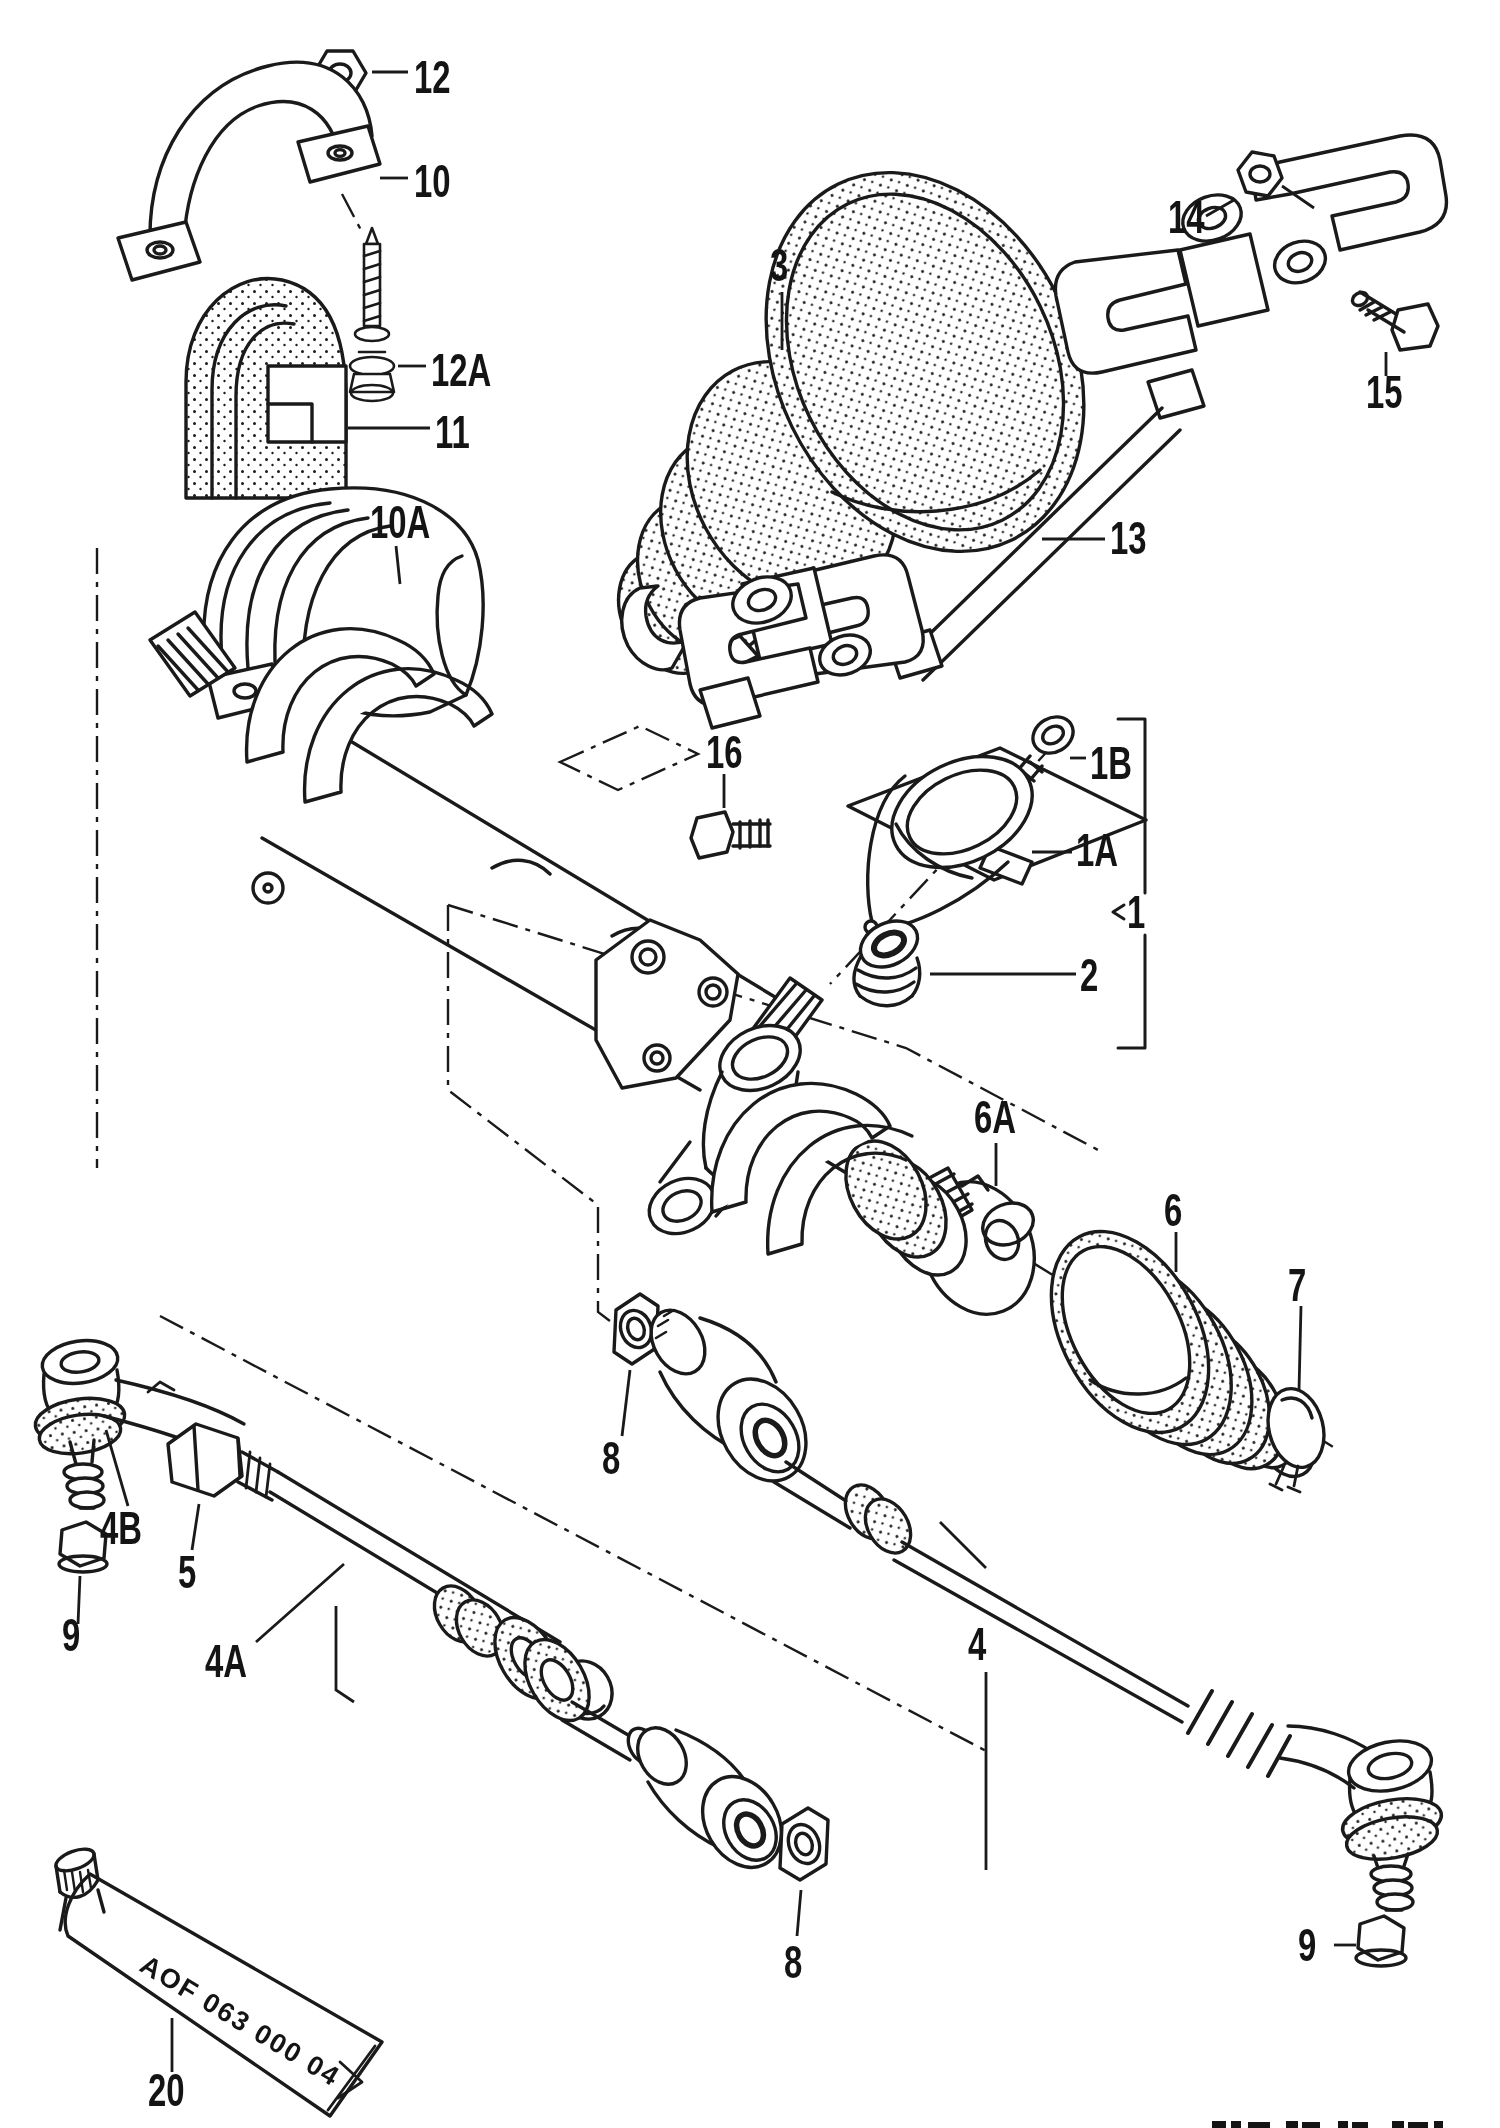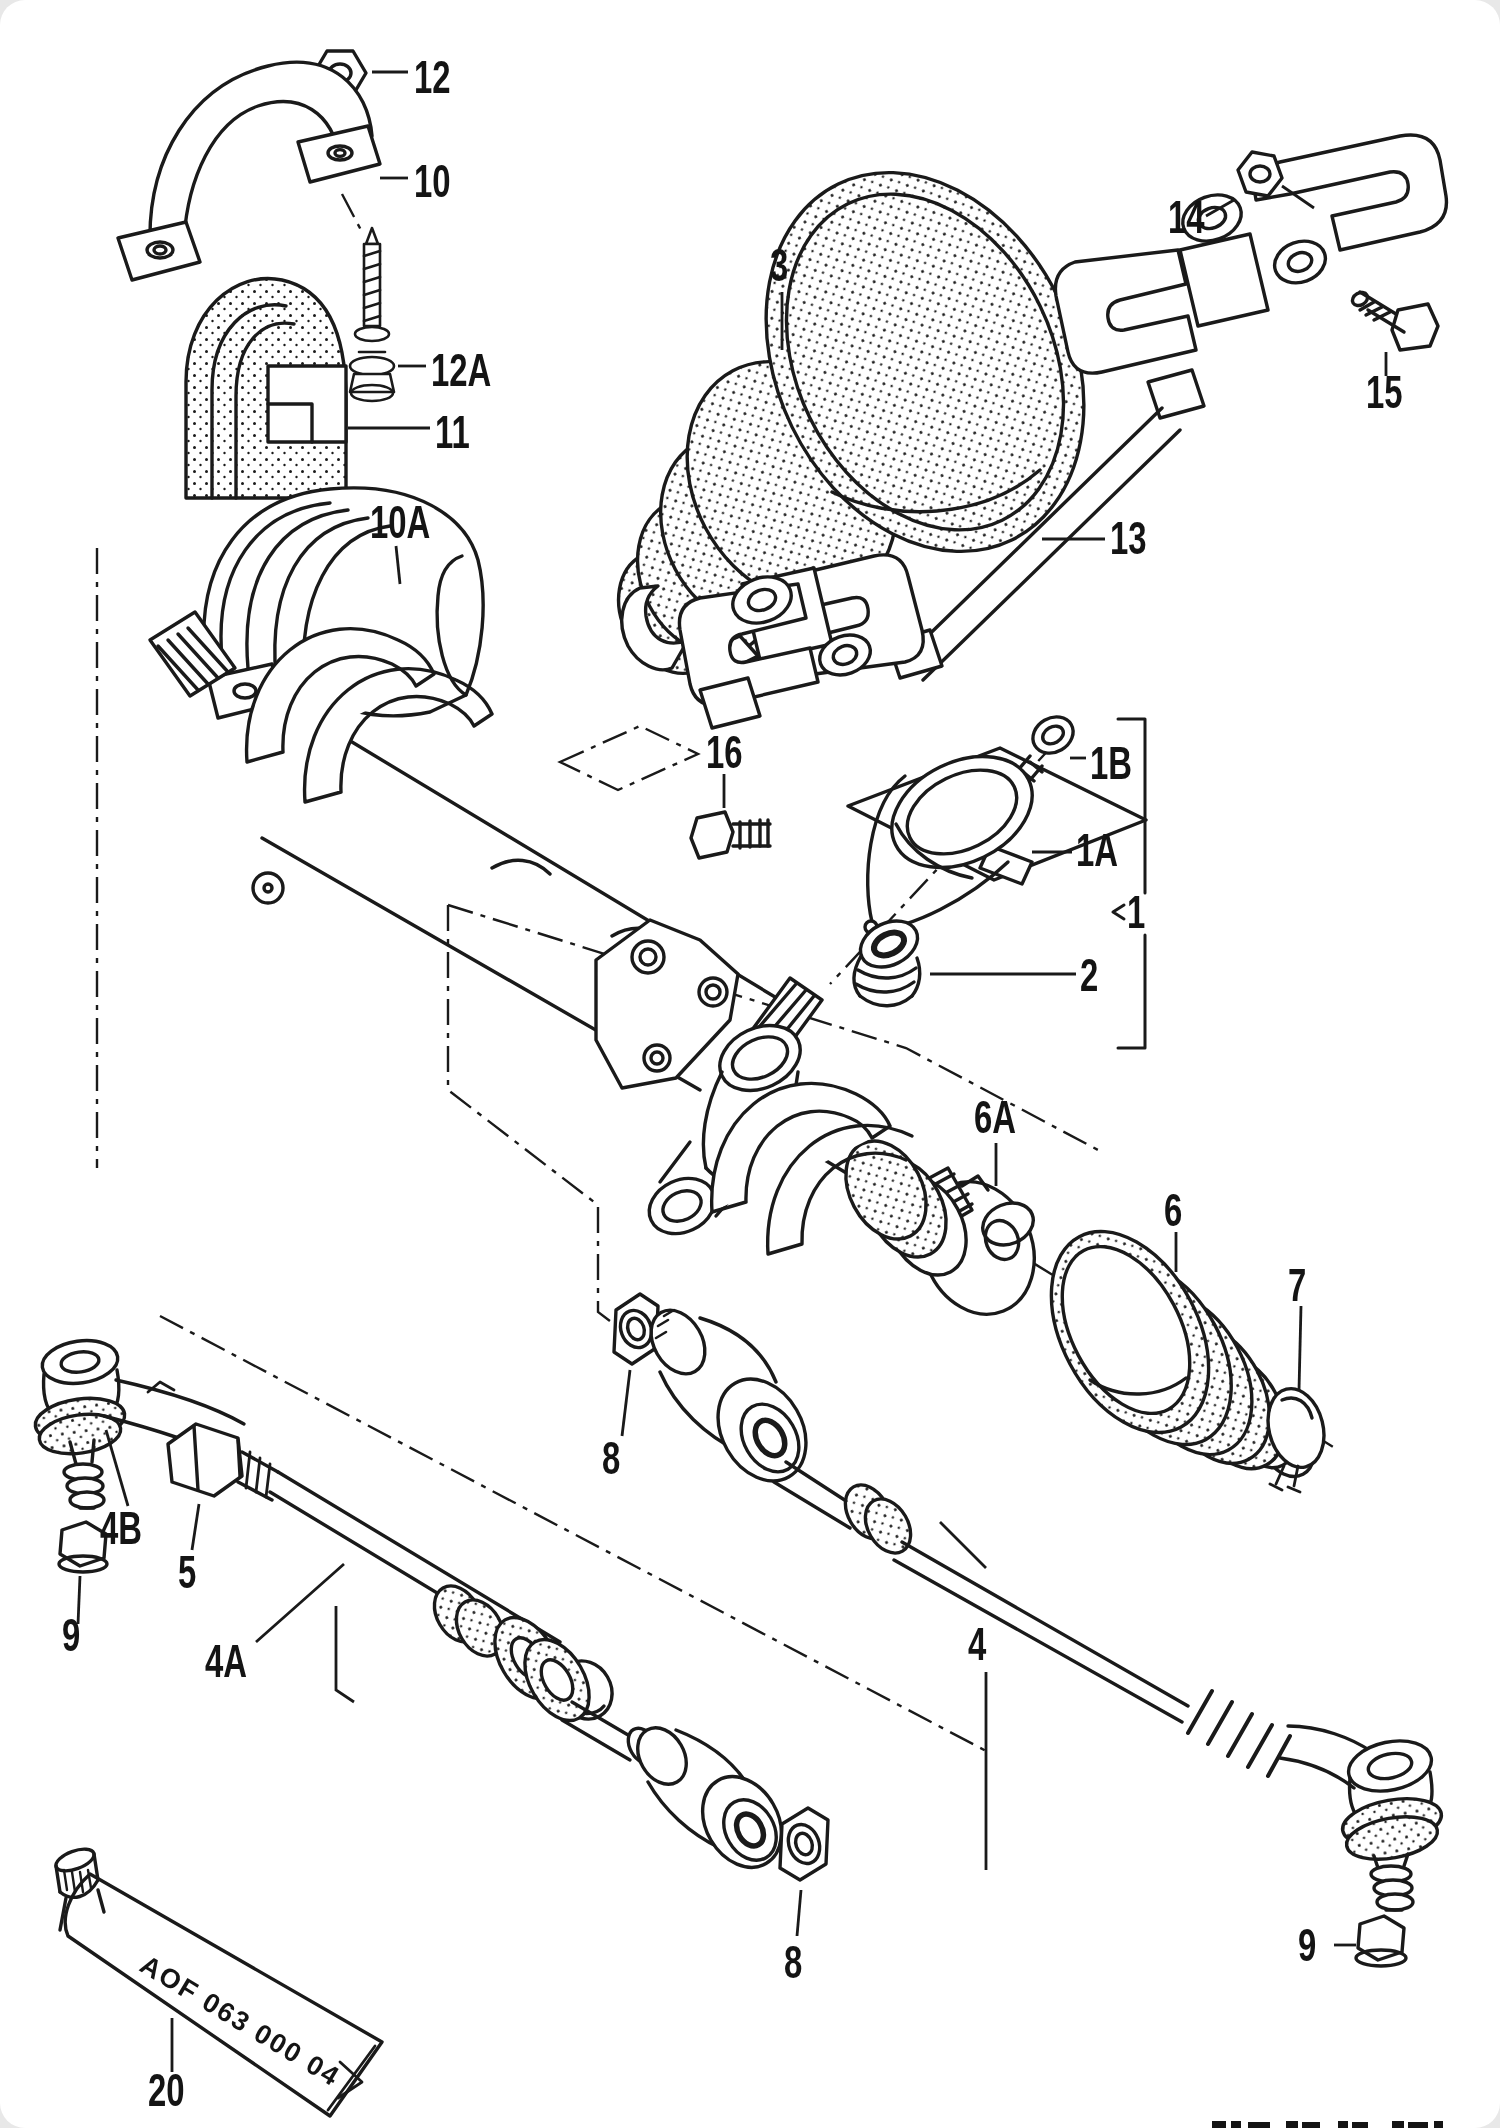--- a/index.html
+++ b/index.html
@@ -1,16 +1,16 @@
 <!DOCTYPE html>
 <html><head>
 <meta charset="utf-8">
 <style>
   html,body{margin:0;padding:0;background:#e8e8e8;}
-  .page{width:1500px;height:2128px;background:#ffffff;position:relative;overflow:hidden;margin:0 auto;border-radius:25px;}
+  .page{width:1500px;height:2128px;background:#ffffff;position:relative;overflow:hidden;margin:0 auto;}
   svg{display:block}
   text{font-family:"Liberation Sans","DejaVu Sans",sans-serif;font-weight:bold;fill:#141414;}
   .callout{font-size:47px;}
   .tubetext{font-size:27px;letter-spacing:2px;}
 </style>
 </head>
 <body>
 
 <div class="page">
 <svg width="1500" height="2128" viewBox="0 0 1500 2128">

